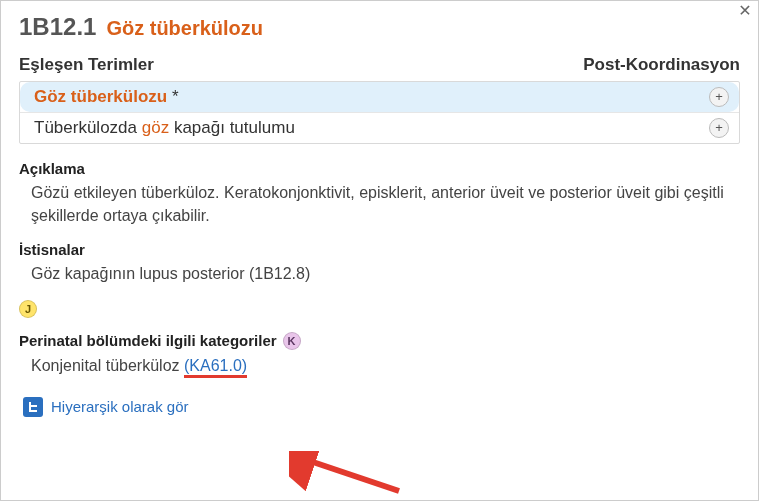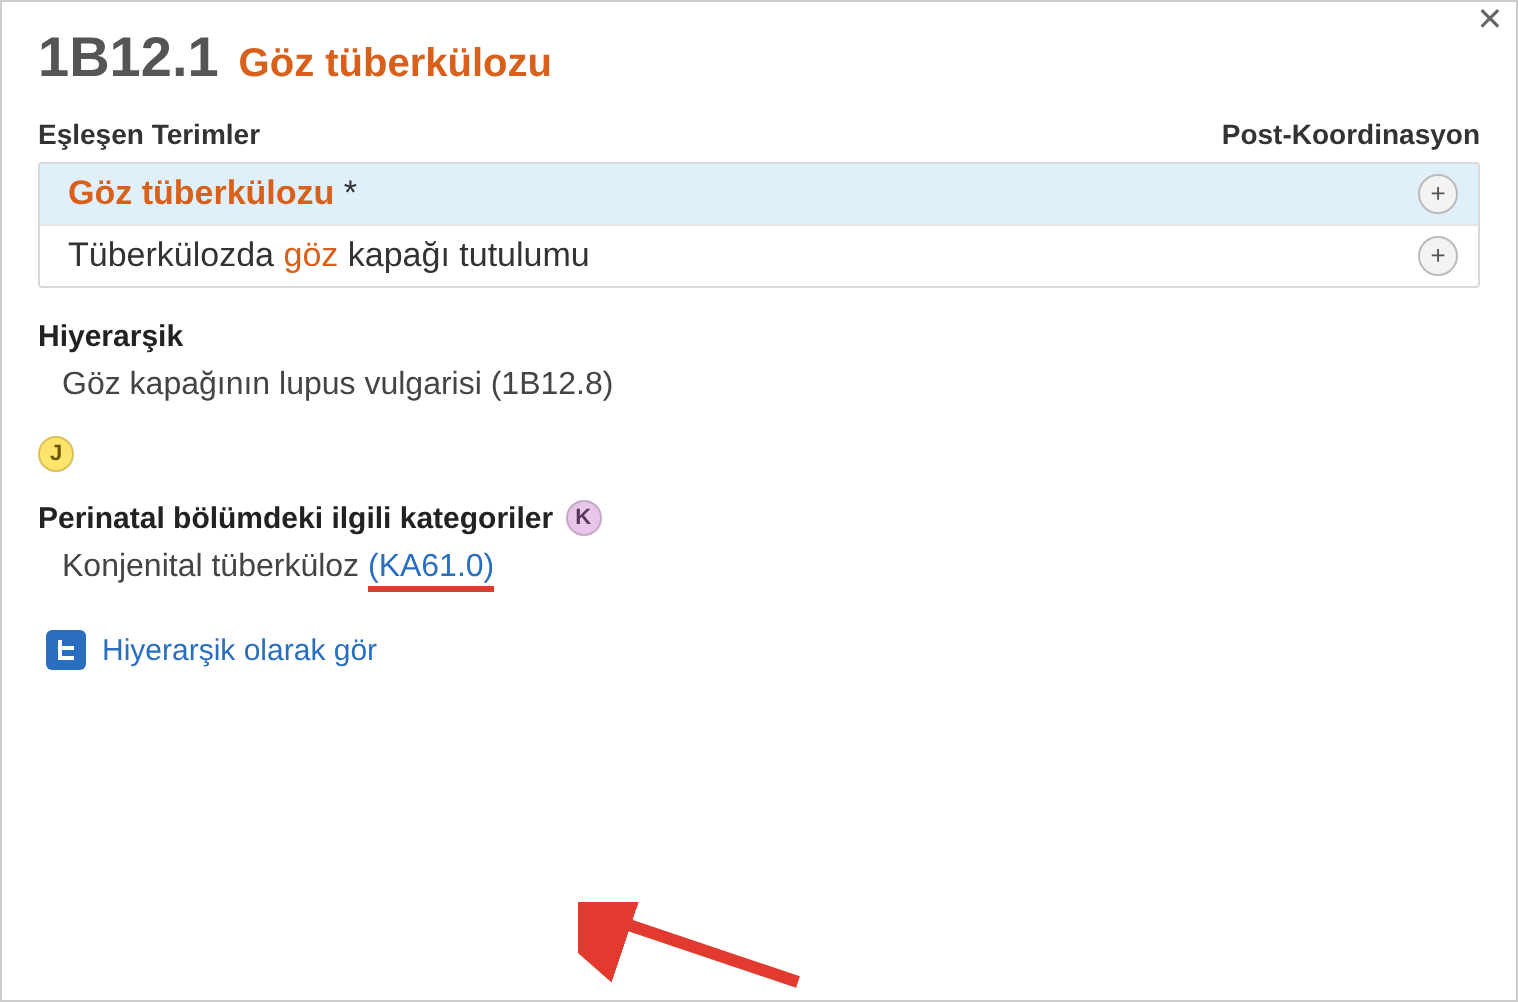--- a/index.html
+++ b/index.html
@@ -26,51 +26,51 @@
     text-align: center;
   }
   .container { padding: 12px 18px 12px 18px; }
   .header {
     display: flex;
     align-items: baseline;
     gap: 10px;
     margin-bottom: 14px;
   }
   .code {
-    font-size: 28px;
+    font-size: 24px;
     font-weight: 600;
     color: #555;
   }
   .title {
     font-size: 20px;
     font-weight: 700;
     color: #d9601a;
   }
   .meta-row {
     display: flex;
     justify-content: space-between;
     font-weight: 700;
     color: #333;
-    font-size: 14px;
+    font-size: 17px;
     margin-bottom: 6px;
   }
   .matches {
     border: 1px solid #d9d9d9;
     border-radius: 2px;
     margin-bottom: 16px;
   }
   .match-row {
     display: flex;
     align-items: center;
     justify-content: space-between;
     padding: 5px 10px 5px 14px;
     border-top: 1px solid #e6e6e6;
     font-size: 17px;
   }
-  .match-row:first-child { border-top: none; }
+  .match-row:first-child { border-top: none; border-radius: 10px; }
   .match-row.selected {
     background: #e0f0fb;
   }
   .match-text { color: #333; }
   .match-text strong.hl { color: #d9601a; font-weight: 400; }
   .match-text .first { color: #d9601a; font-weight: 700; }
   .plus-btn {
     width: 20px; height: 20px;
     border-radius: 50%;
     border: 1px solid #bbb;
@@ -181,24 +181,28 @@
       <span class="plus-btn">+</span>
     </div>
     <div class="match-row">
       <span class="match-text">
         <span>Tüberkülozda </span><strong class="hl">göz</strong><span> kapağı tutulumu</span>
       </span>
       <span class="plus-btn">+</span>
     </div>
   </div>
 
-
-  <div class="section">
-    <div class="section-title">Hiyerarşik</div>
-    <div class="section-body">Göz kapağının lupus vulgarisi (1B12.8)</div>
+  <div class="section">
+    <div class="section-title">Açıklama</div>
+    <div class="section-body">Gözü etkileyen tüberküloz. Keratokonjonktivit, episklerit, anterior üveit ve posterior üveit gibi çeşitli şekillerde ortaya çıkabilir.</div>
+  </div>
+
+  <div class="section">
+    <div class="section-title">İstisnalar</div>
+    <div class="section-body">Göz kapağının lupus posterior (1B12.8)</div>
   </div>
 
   <div class="section">
     <div class="section-title">
       <span class="badge badge-j">J</span>
     </div>
   </div>
 
   <div class="section">
     <div class="section-title">

